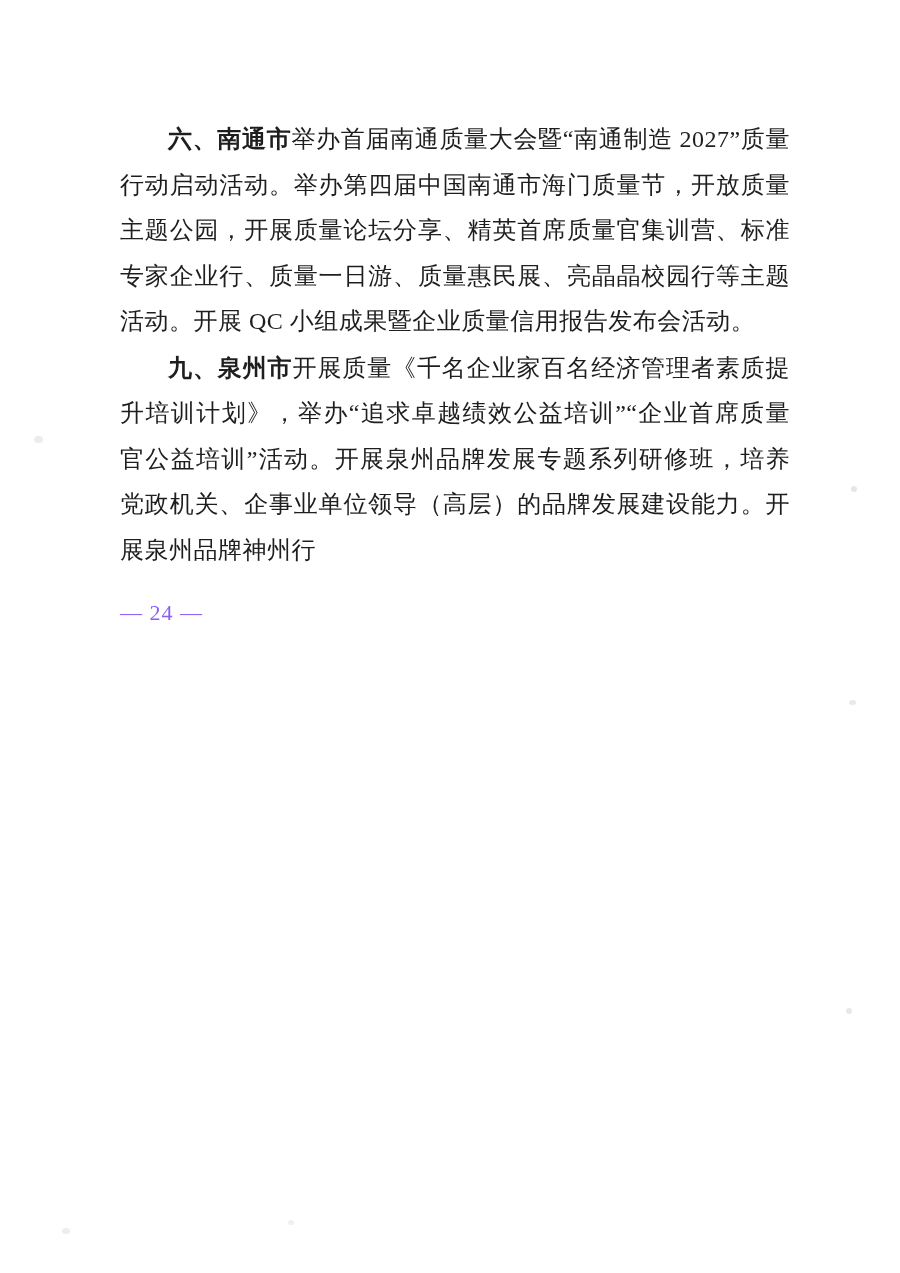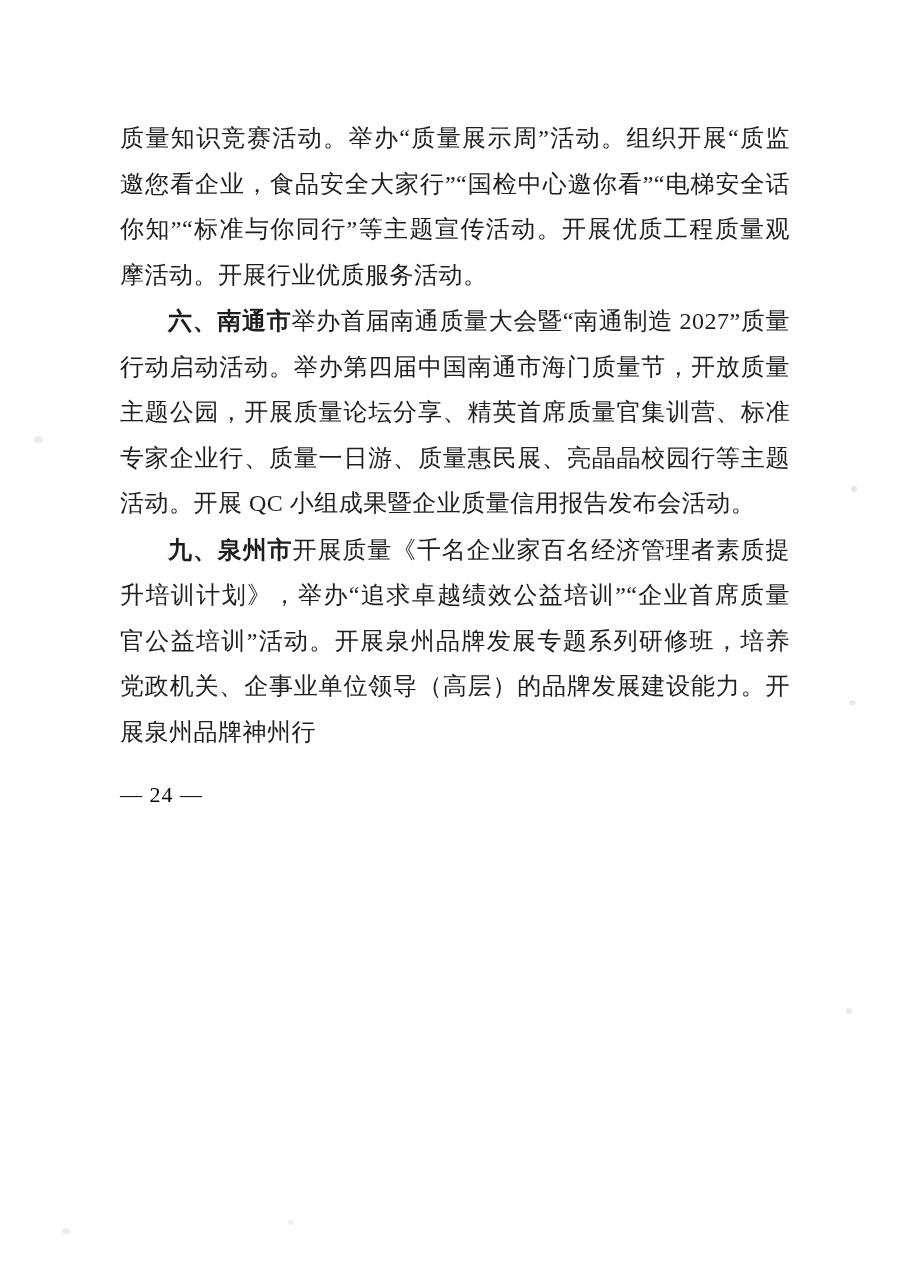--- a/index.html
+++ b/index.html
@@ -43,21 +43,21 @@
   }
   .para-lead {
     font-weight: bold;
     font-family: "Liberation Sans", "DejaVu Sans", sans-serif;
     letter-spacing: 0.5px;
   }
   .footer {
     margin-top: 17px;
     font-size: 22px;
     letter-spacing: 1px;
-    color: #000000;
+    color: #8b5cf6;
     text-align: left;
   }
   .speckle {
     position: absolute;
     border-radius: 50%;
   }
 </style>
 </head>
 <body>
 
@@ -65,21 +65,20 @@
 
   <div class="speckle" style="left:34px; top:436px; width:9px; height:7px; background:#ececec;"></div>
   <div class="speckle" style="left:851px; top:486px; width:6px; height:6px; background:#e6e6e6;"></div>
   <div class="speckle" style="left:849px; top:700px; width:7px; height:5px; background:#e9e9e9;"></div>
   <div class="speckle" style="left:846px; top:1008px; width:6px; height:6px; background:#e8e8e8;"></div>
   <div class="speckle" style="left:62px; top:1228px; width:8px; height:6px; background:#ededed;"></div>
   <div class="speckle" style="left:288px; top:1220px; width:6px; height:5px; background:#f0f0f0;"></div>
 
   <main class="content" id="paragraphs-container">
 
-    <p class="continuation"><span>质量知识竞赛活动。举办“质量展示周”活动。组织开展“质监邀您看企业，食品安全大家行”“国检中心邀你看”“电梯安全话你知”“标准与你同行”等主题宣传活动。开展优质工程质量观摩活动。开展行业优质服务活动。</span></p>
       <p><span class="para-lead">六、南通市</span><span>举办首届南通质量大会暨“南通制造 2027”质量行动启动活动。举办第四届中国南通市海门质量节，开放质量主题公园，开展质量论坛分享、精英首席质量官集训营、标准专家企业行、质量一日游、质量惠民展、亮晶晶校园行等主题活动。开展 QC 小组成果暨企业质量信用报告发布会活动。</span></p>
       <p><span class="para-lead">九、泉州市</span><span>开展质量《千名企业家百名经济管理者素质提升培训计划》，举办“追求卓越绩效公益培训”“企业首席质量官公益培训”活动。开展泉州品牌发展专题系列研修班，培养党政机关、企事业单位领导（高层）的品牌发展建设能力。开展泉州品牌神州行</span></p>
       <div class="footer" id="footer-slot">
       <span>— 24 —</span>
     </div>
   </main>
 
 </div>
 
 </body></html>

